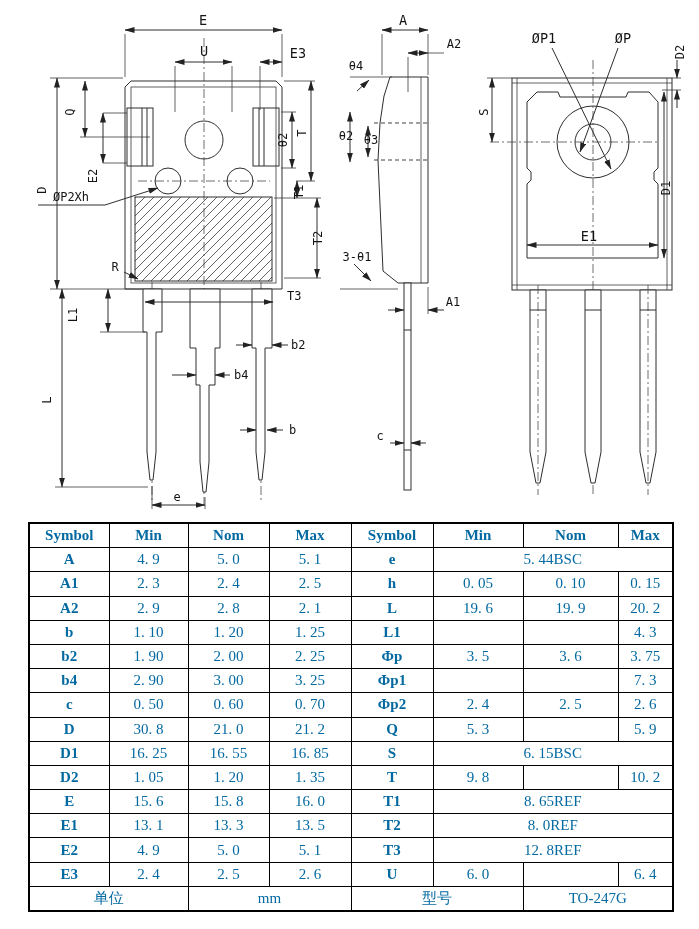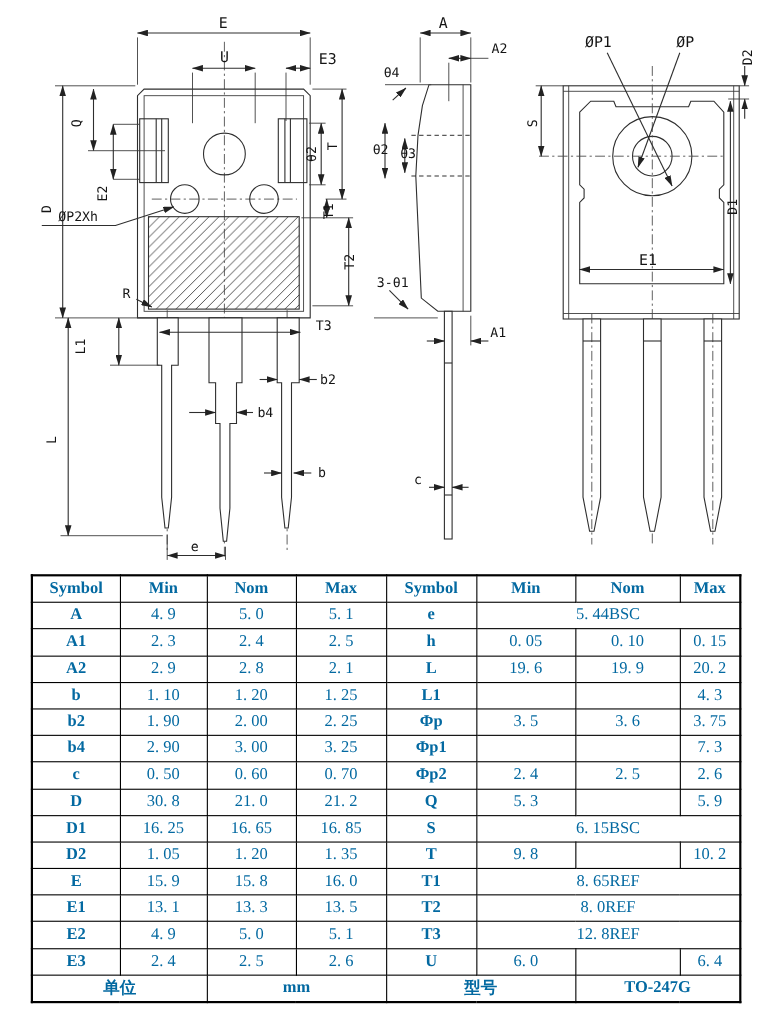--- a/index.html
+++ b/index.html
@@ -16,21 +16,21 @@
   .lbl{font-family:"DejaVu Sans Mono",monospace;font-size:12px;fill:#141414;}
   .lbl-lg{font-family:"DejaVu Sans Mono",monospace;font-size:13.5px;fill:#141414;}
   
   #dim-table{position:absolute;left:28px;top:522px;width:644px;border-collapse:collapse;
              table-layout:fixed;font-family:"Liberation Serif",serif;font-size:15px;color:#0369a1;
              border:2px solid #000;}
   #dim-table th,#dim-table td{border:1px solid #000;height:23.2px;text-align:center;
              padding:0;font-weight:normal;white-space:nowrap;overflow:hidden;}
   #dim-table th{font-weight:600;}
   #dim-table td.sym{font-weight:600;}
-  #dim-table td.foot{font-weight:700;text-align:center;}
+  #dim-table td.foot{font-weight:400;text-align:center;}
 </style>
 </head>
 <body>
 
 <div id="page">
 
 <svg id="drawing" width="699" height="520" viewBox="0 0 699 520" xmlns="http://www.w3.org/2000/svg">
   <defs>
     <marker id="ar" viewBox="0 0 10 6" refX="9.5" refY="3" markerWidth="10" markerHeight="6" orient="auto-start-reverse">
           <path d="M0,0 L10,3 L0,6 Z" fill="#222"></path>
@@ -330,38 +330,38 @@
           <td>21. 0</td>
           <td>21. 2</td>
           <td class="sym">Q</td>
           <td>5. 3</td>
           <td></td>
           <td>5. 9</td>
         </tr>
         <tr>
           <td class="sym">D1</td>
           <td>16. 25</td>
-          <td>16. 65</td>
+          <td>16. 55</td>
           <td>16. 85</td>
           <td class="sym">S</td>
           <td colspan="3">6. 15BSC</td>
         </tr>
         <tr>
           <td class="sym">D2</td>
           <td>1. 05</td>
           <td>1. 20</td>
           <td>1. 35</td>
           <td class="sym">T</td>
           <td>9. 8</td>
           <td></td>
           <td>10. 2</td>
         </tr>
         <tr>
           <td class="sym">E</td>
-          <td>15. 9</td>
+          <td>15. 6</td>
           <td>15. 8</td>
           <td>16. 0</td>
           <td class="sym">T1</td>
           <td colspan="3">8. 65REF</td>
         </tr>
         <tr>
           <td class="sym">E1</td>
           <td>13. 1</td>
           <td>13. 3</td>
           <td>13. 5</td>

